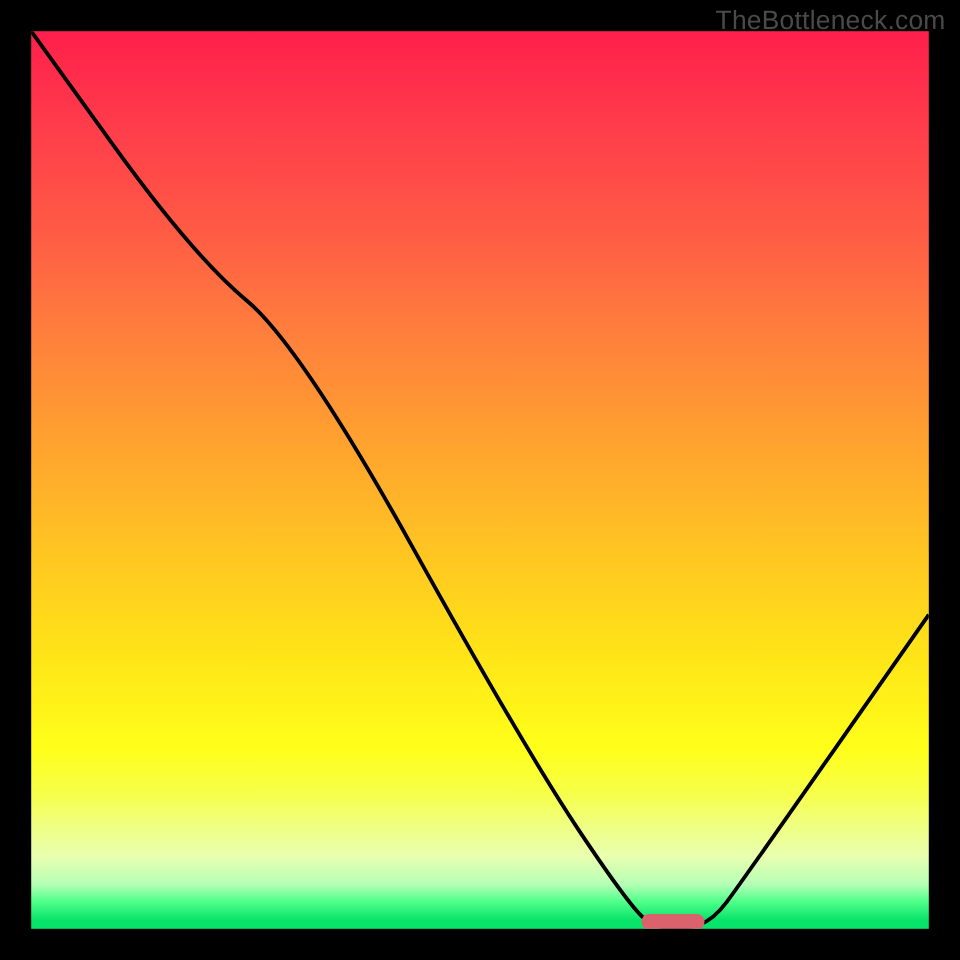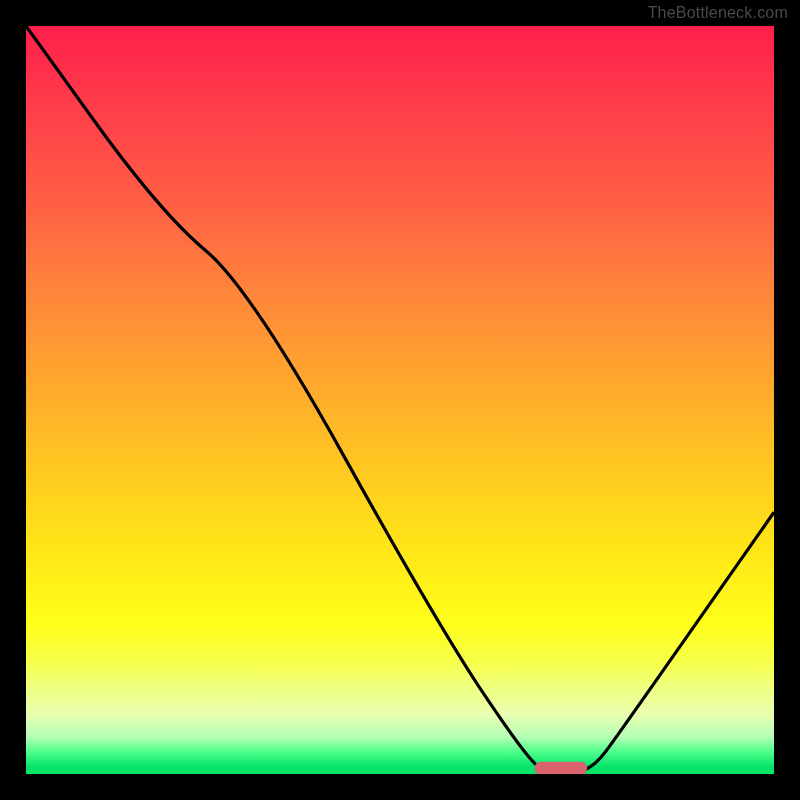--- a/index.html
+++ b/index.html
@@ -40,21 +40,21 @@
       #4fff8a 97%,
       #08e46a 99%,
       #08e46a 100%
     );
   }
   .watermark {
     position: absolute;
     top: 4px;
     right: 12px;
     color: #4a4a4a;
-    font-size: 16px;
+    font-size: 22px;
     font-weight: 500;
     letter-spacing: 0.2px;
     user-select: none;
     margin-left: 29px;
   }
   svg.overlay {
     position: absolute;
     left: 0;
     top: 0;
     width: 748px;

